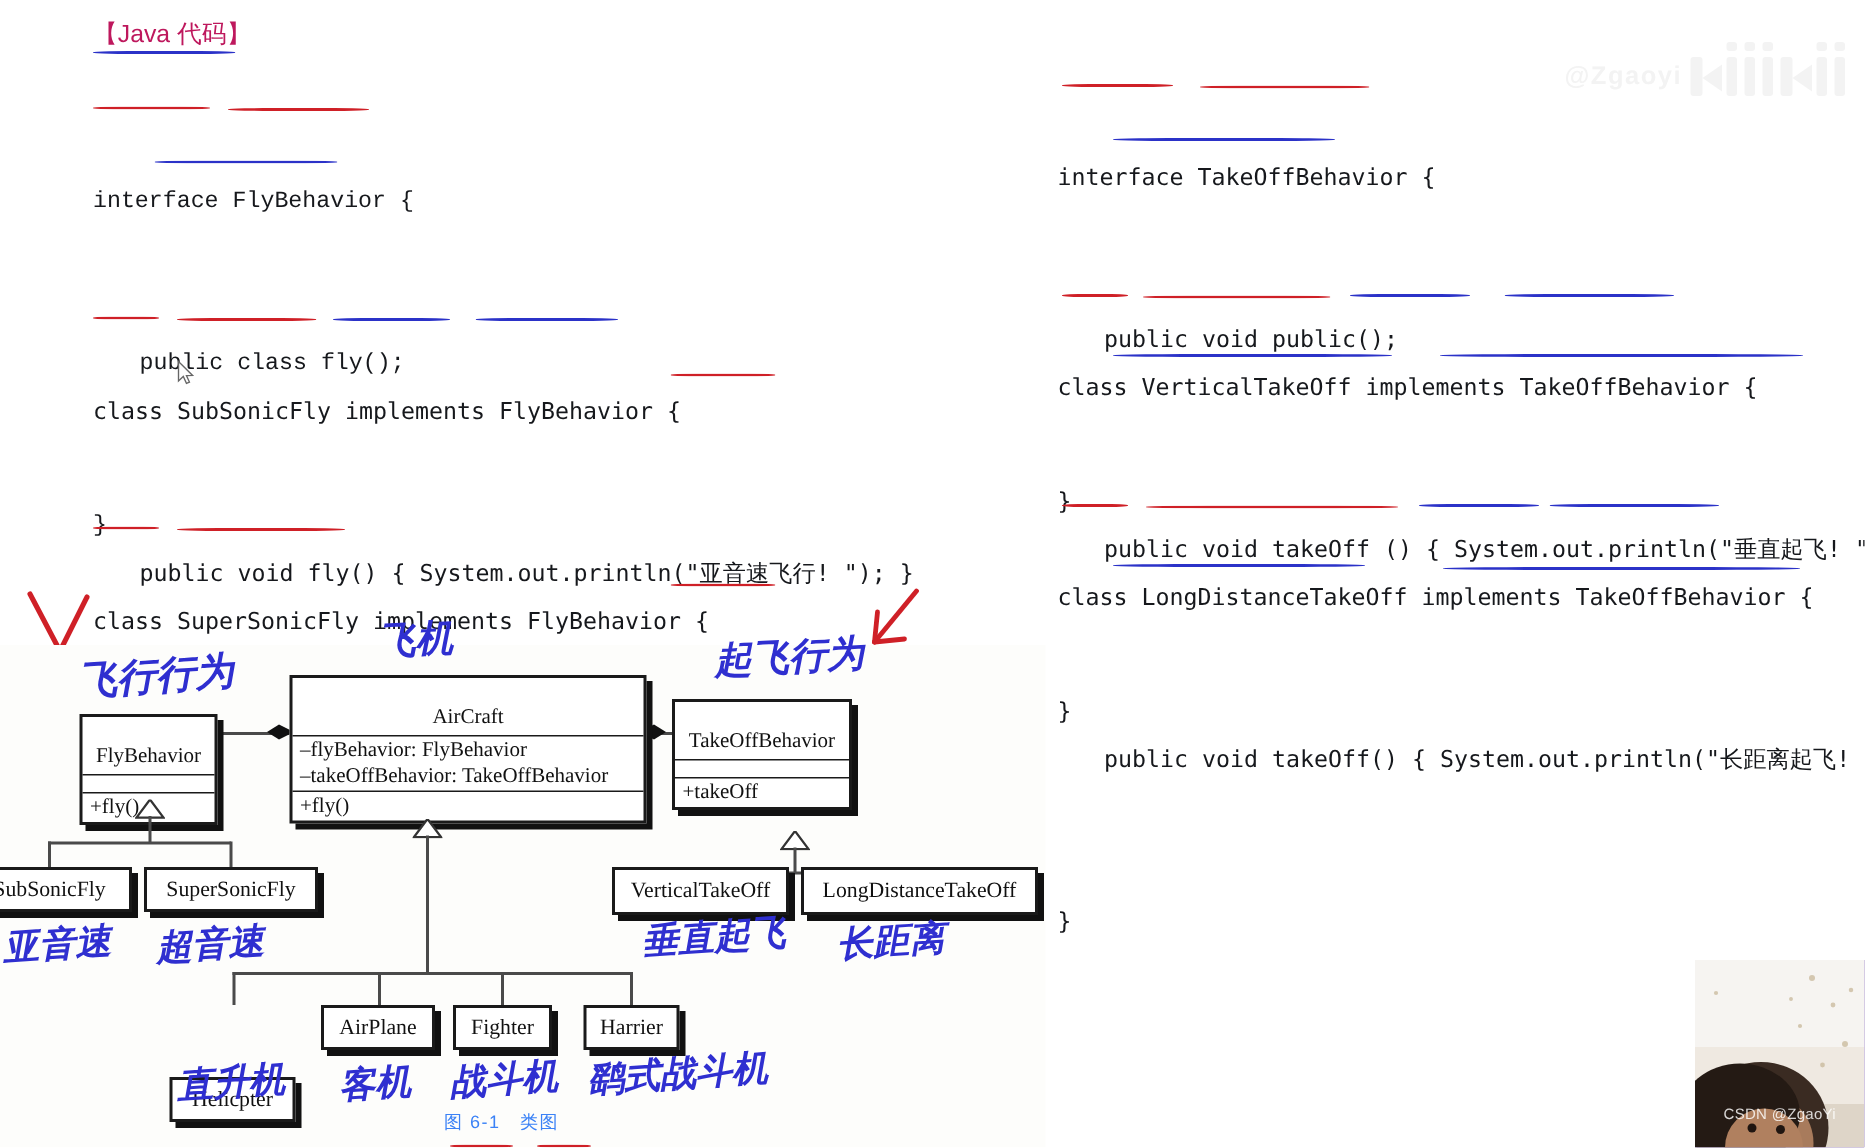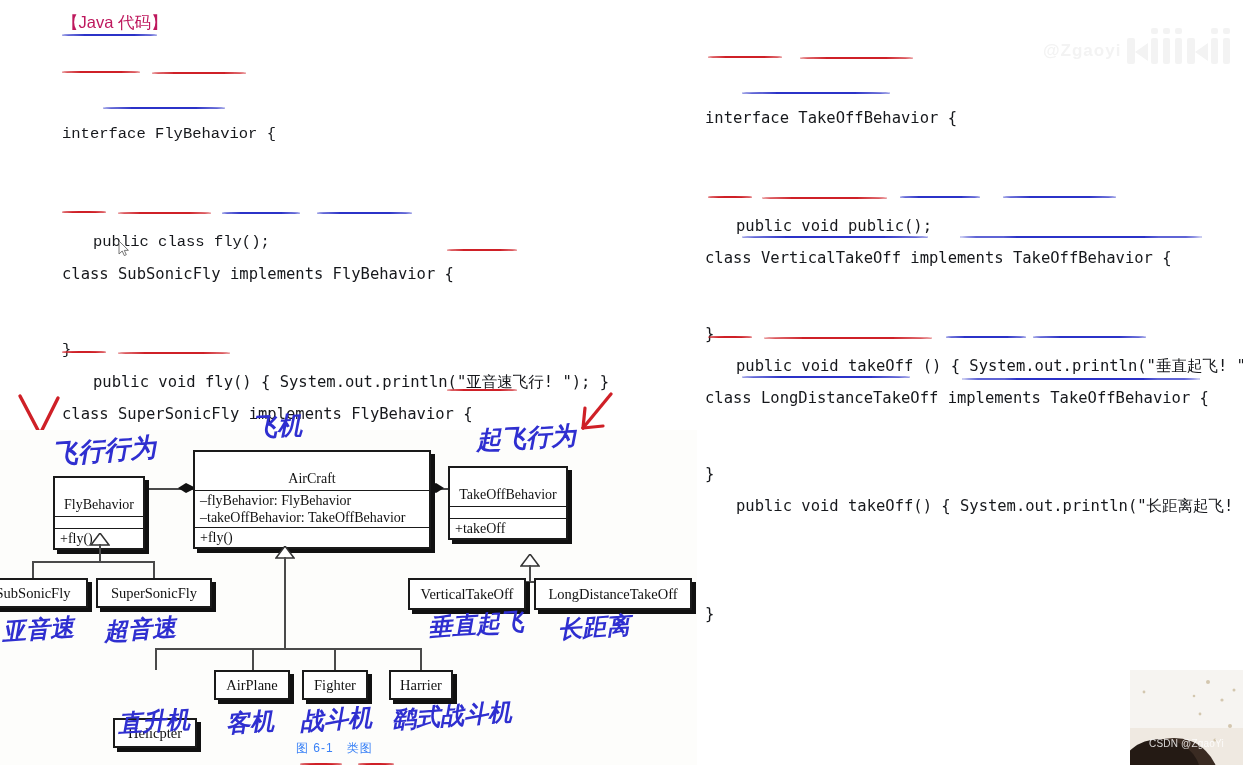--- a/index.html
+++ b/index.html
@@ -119,21 +119,21 @@
   #bili {
     position: absolute;
     right: 4px; top: 22px;
     width: 200px; height: 52px;
     opacity: 0.92;
     pointer-events: none;
   }
   #cam {
     position: absolute;
     right: 0; bottom: 0;
-    width: 113px; height: 95px;
+    width: 113px; height: 125px;
     overflow: hidden;
     background: #4c1d95;
   }
   #camwm {
     position: absolute;
     left: 0; bottom: 16px;
     width: 113px;
     text-align: center;
     font-family: "Liberation Sans", sans-serif;
     font-size: 10px;

